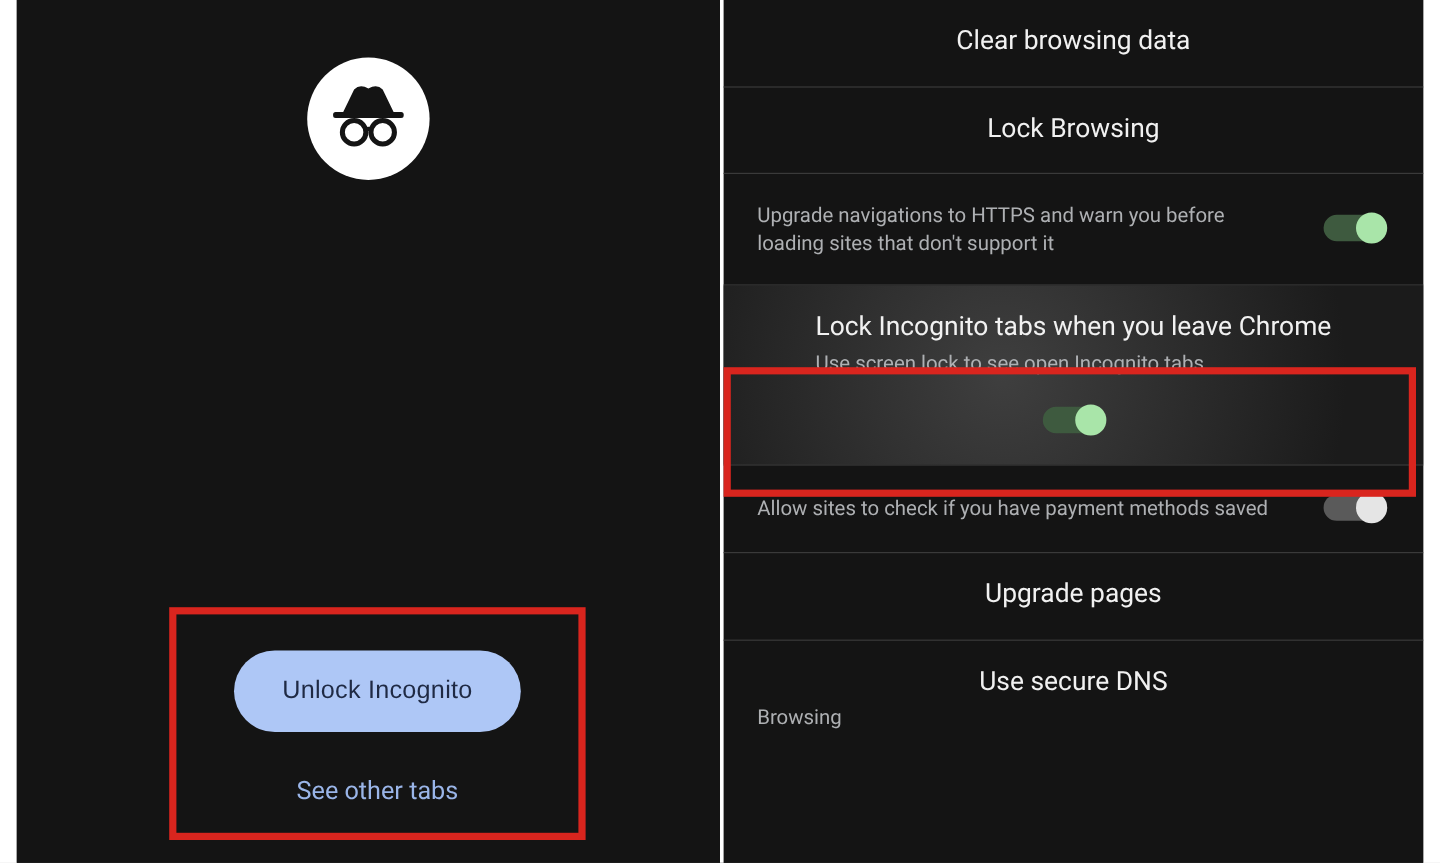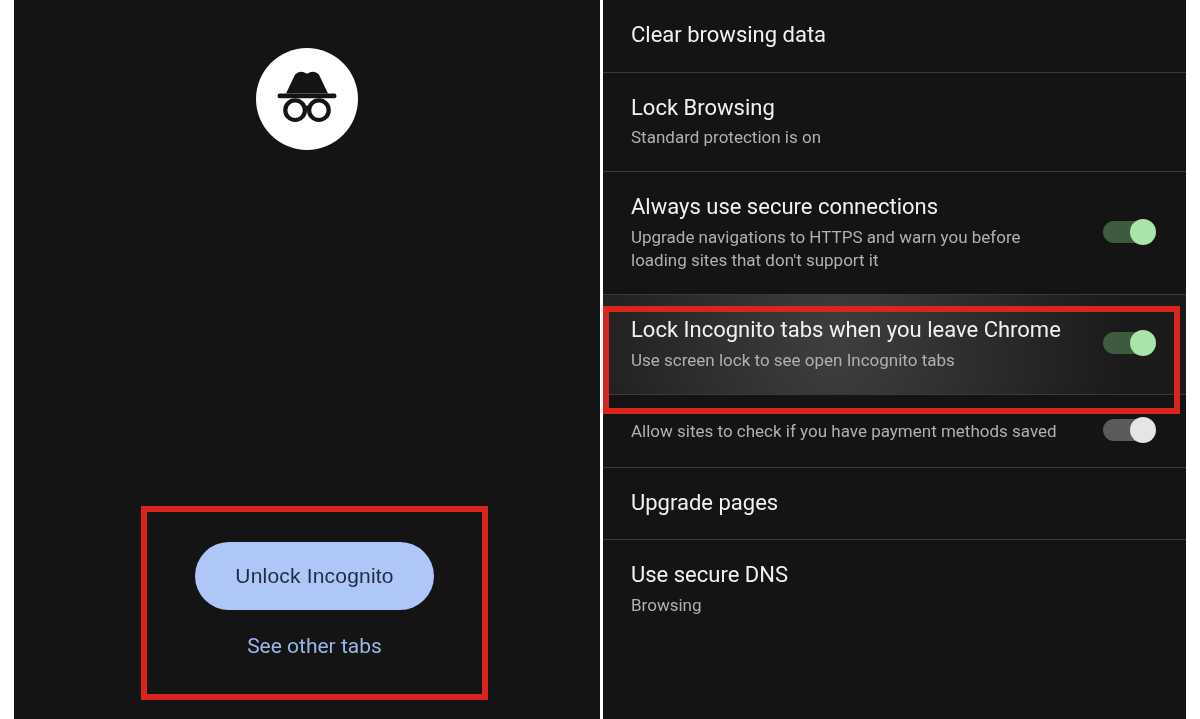--- a/index.html
+++ b/index.html
@@ -46,21 +46,21 @@
     background: #aec7f6;
     color: #1f2a44;
     border: none;
     border-radius: 36px;
     padding: 22px 40px;
     font-size: 21px;
     letter-spacing: 0.2px;
     cursor: pointer;
   }
   .see-other {
-    margin-top: 24px;
+    margin-top: 38px;
     color: #9ab5e8;
     font-size: 21px;
     cursor: pointer;
   }
   
   .right {
     width: 586px;
     height: 100%;
     background: #141414;
     position: relative;
@@ -69,21 +69,21 @@
   .setting-row {
     border-bottom: 1px solid #3a3a3a;
     padding: 20px 28px 22px 28px;
     display: flex;
     align-items: center;
     justify-content: space-between;
     gap: 20px;
     cursor: pointer;
   }
   .setting-text { flex: 1; }
-  .setting-title { color: #f1f1f1; font-size: 22px; line-height: 1.35; }
+  .setting-title { color: #f1f1f1; font-size: 22px; line-height: 1.35; text-align: center; }
   .setting-sub { color: #aeb0b3; font-size: 17px; margin-top: 4px; line-height: 1.35; }
   .switch {
     position: relative;
     width: 58px; height: 30px;
     flex-shrink: 0;
   }
   .switch .track {
     position: absolute; inset: 0;
     width: 52px; height: 22px;
     top: 4px; left: 3px;
@@ -101,20 +101,21 @@
   .switch.off .knob  { background: #e5e5e5; left: 30px; }
   .row-highlight {
     position: absolute;
     left: 0; right: 6px;
     border: 6px solid #d9251e;
     pointer-events: none;
   }
   .pos-row4 { top: 306px; height: 108px; }
   .lock-row {
     background: radial-gradient(circle at 40% 50%, #3f3f3f 0%, #1b1b1b 80%);
+    flex-direction: column;
   }
 </style>
 </head>
 <body>
 
 <div class="frame">
 
   <div class="left">
     <div class="incognito-badge">
       <svg width="70" height="70" viewBox="0 0 100 100">
@@ -136,27 +137,25 @@
 
     <div class="setting-row">
       <div class="setting-text">
         <div class="setting-title">Clear browsing data</div>
       </div>
     </div>
 
     <div class="setting-row">
       <div class="setting-text">
         <div class="setting-title">Lock Browsing</div>
-        <div class="setting-sub">Standard protection is on</div>
       </div>
     </div>
 
     <div class="setting-row">
       <div class="setting-text">
-        <div class="setting-title">Always use secure connections</div>
         <div class="setting-sub">Upgrade navigations to HTTPS and warn you before loading sites that don't support it</div>
       </div>
       <div class="switch on">
         <div class="track"></div>
           <div class="knob"></div>
       </div>
     </div>
 
     <div class="setting-row lock-row">
       <div class="setting-text">

